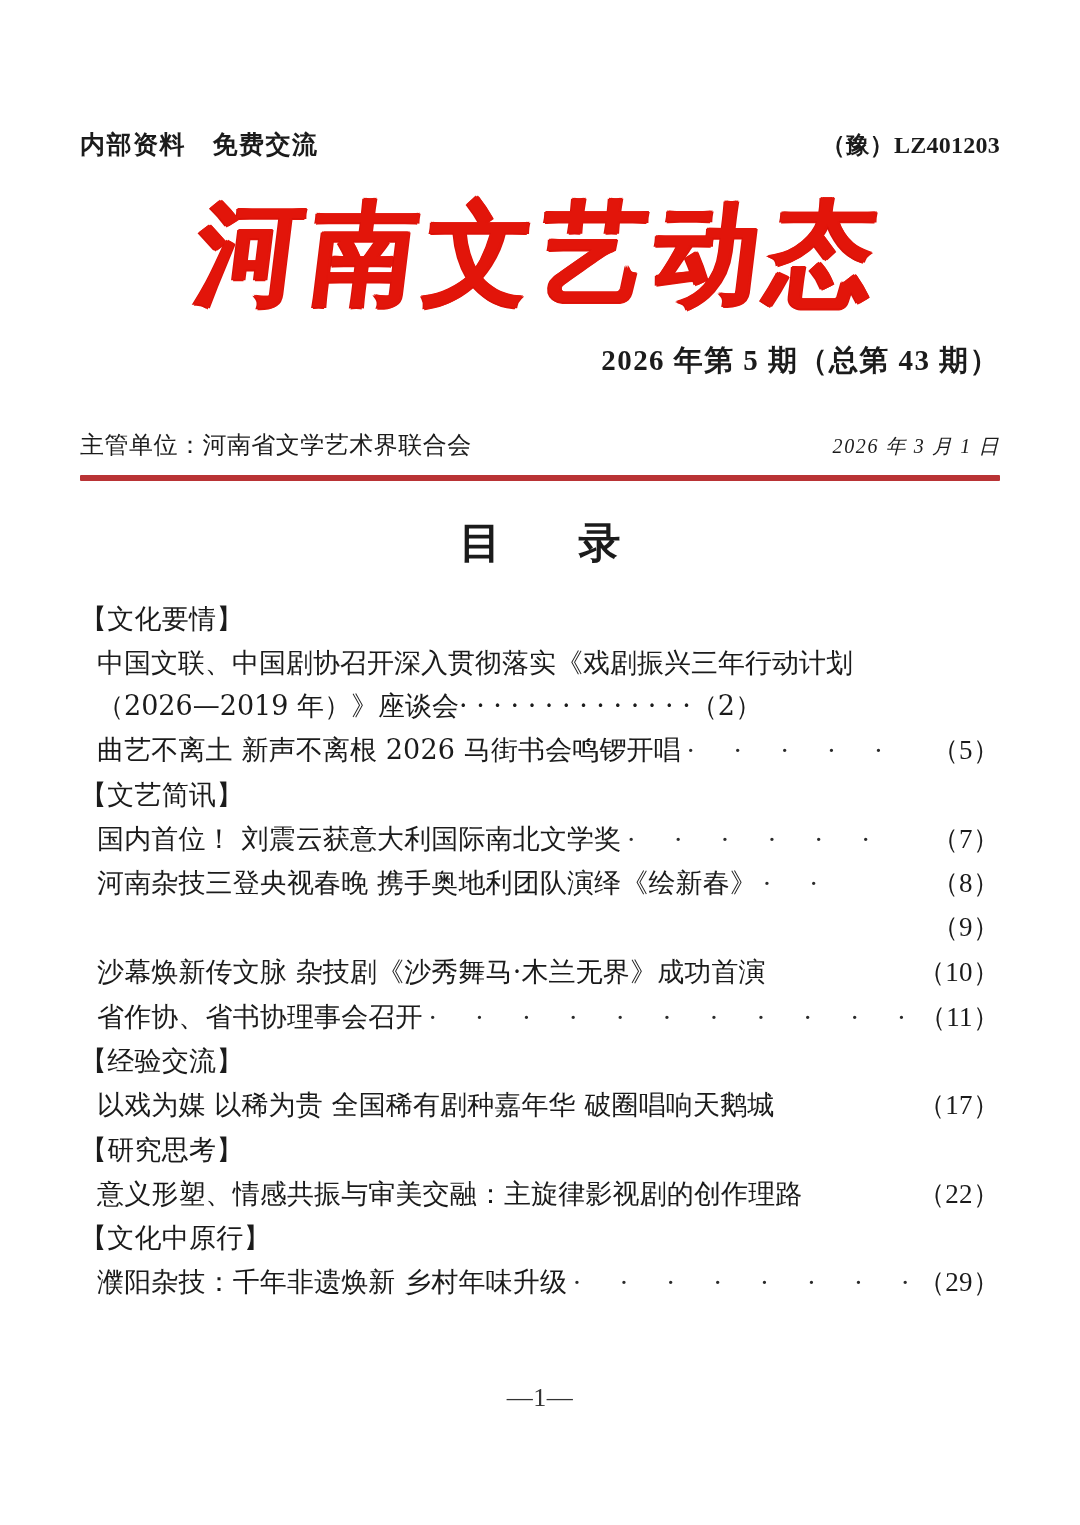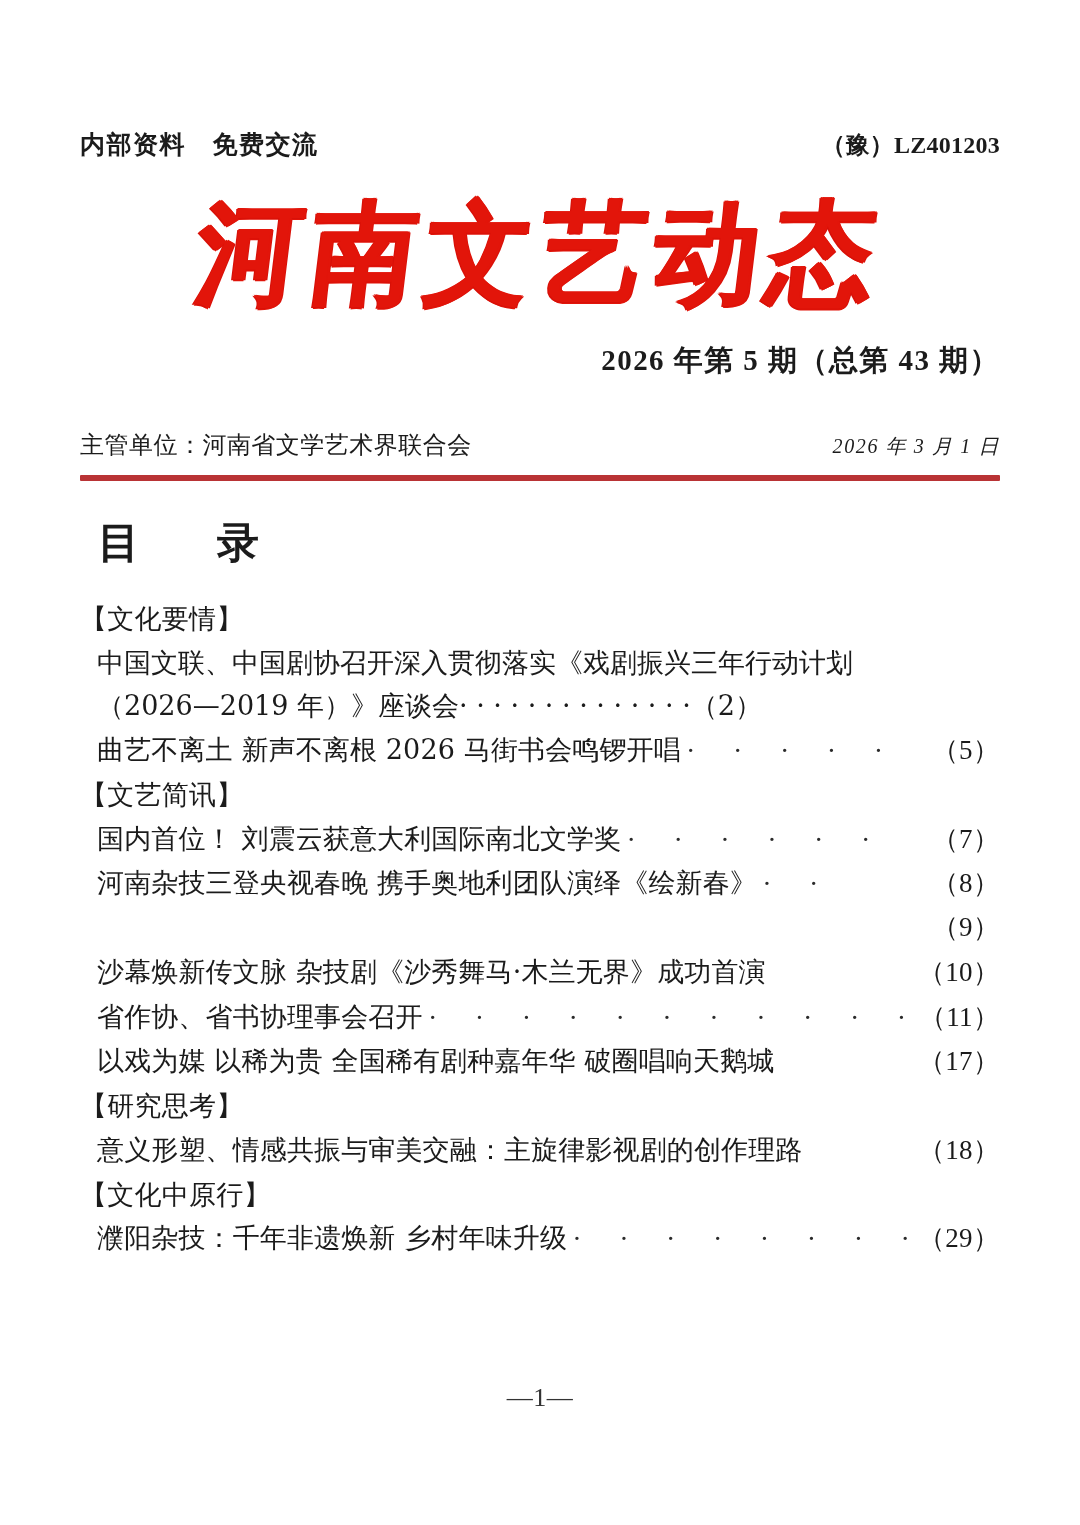--- a/index.html
+++ b/index.html
@@ -99,21 +99,21 @@
 
   .red-rule {
     margin-top: 14px;
     height: 6px;
     background: #b93335;
     border-radius: 1px;
   }
 
   
   .toc-title {
-    text-align: left;
+    text-align: center;
     margin-top: 34px;
     font-size: 42px;
     font-weight: 700;
     letter-spacing: 0.42em;
     text-indent: 0.42em;
     font-family: "DejaVu Serif", "Liberation Serif", serif;
   }
 
   .toc {
     margin-top: 26px;
@@ -239,30 +239,31 @@
       <div class="entry nogap">
         <span class="etitle">沙幕焕新传文脉 杂技剧《沙秀舞马·木兰无界》成功首演</span>
         <span class="spacer"></span>
         <span class="pnum">（10）</span>
       </div>
       <div class="entry">
         <span class="etitle">省作协、省书协理事会召开</span>
         <span class="leader">· · · · · · · · · · · · · ·</span>
         <span class="pnum">（11）</span>
       </div>
+      <div class="section-head">【经验交流】</div>
       <div class="entry nogap">
         <span class="etitle">以戏为媒 以稀为贵 全国稀有剧种嘉年华 破圈唱响天鹅城</span>
         <span class="spacer"></span>
         <span class="pnum">（17）</span>
       </div>
       <div class="section-head">【研究思考】</div>
       <div class="entry nogap">
         <span class="etitle">意义形塑、情感共振与审美交融：主旋律影视剧的创作理路</span>
         <span class="spacer"></span>
-        <span class="pnum">（18）</span>
+        <span class="pnum">（22）</span>
       </div>
       <div class="section-head">【文化中原行】</div>
       <div class="entry">
         <span class="etitle">濮阳杂技：千年非遗焕新 乡村年味升级</span>
         <span class="leader">· · · · · · · ·</span>
         <span class="pnum">（29）</span>
       </div>
     </div>
 
   <div class="folio">—1—</div>

